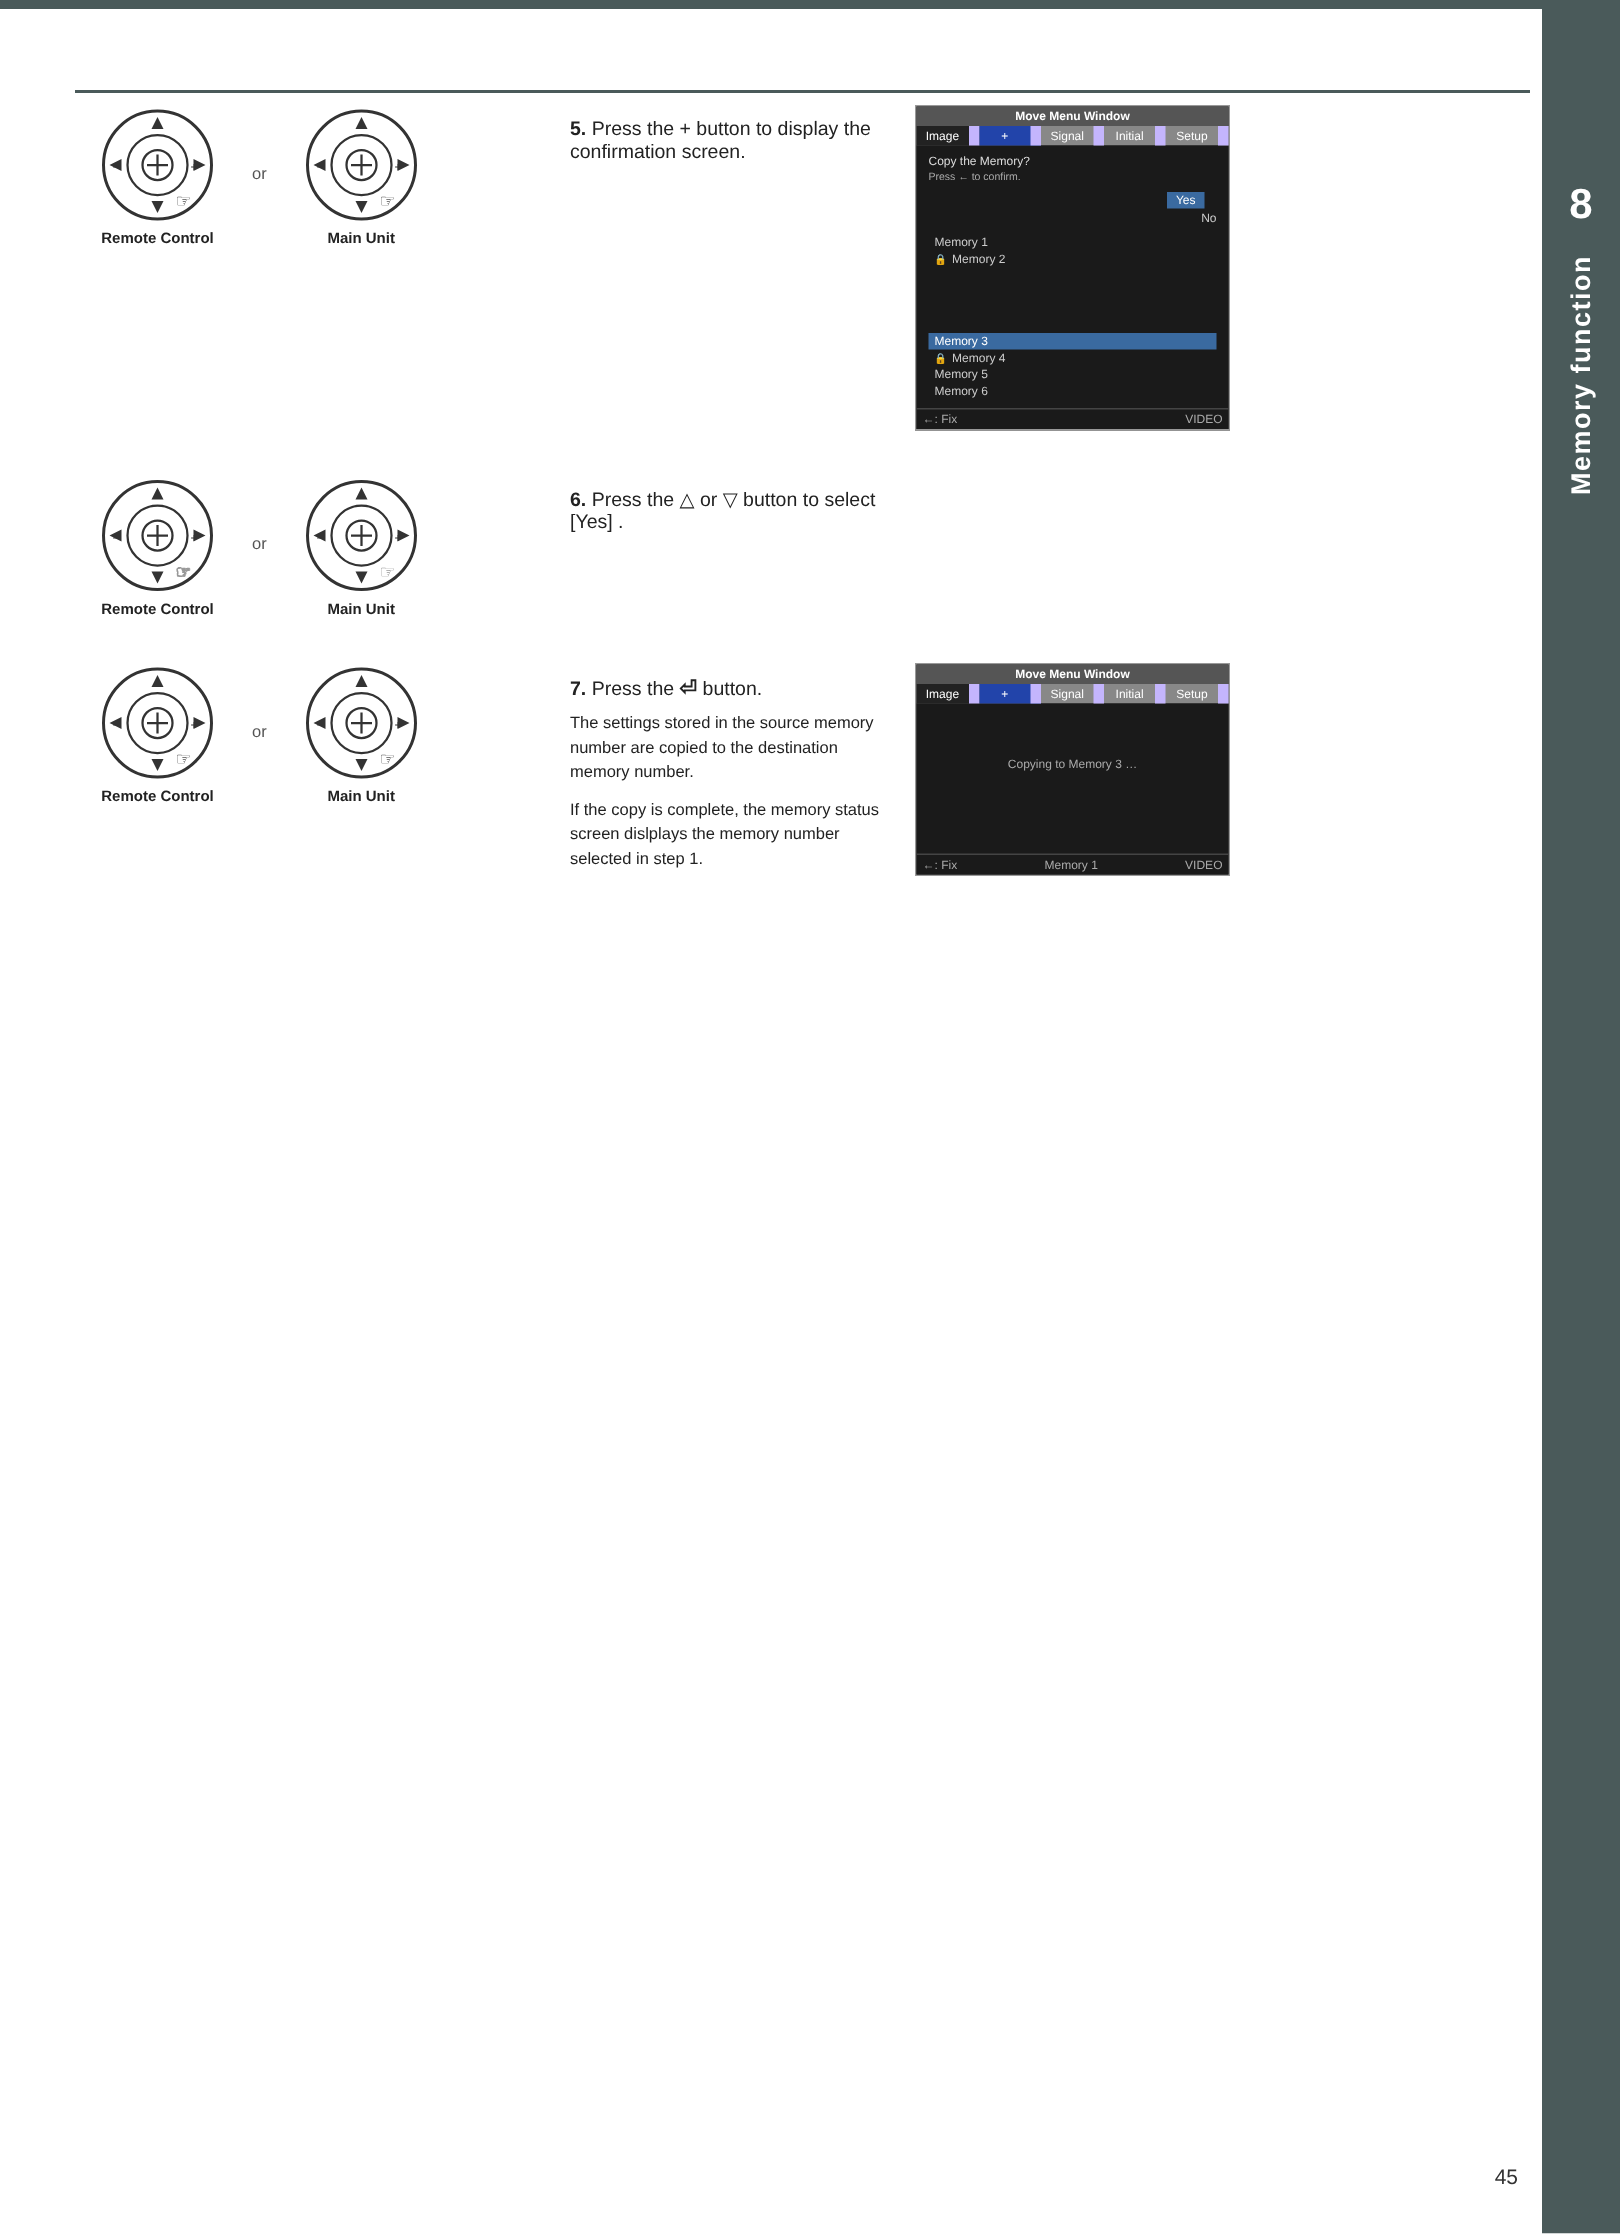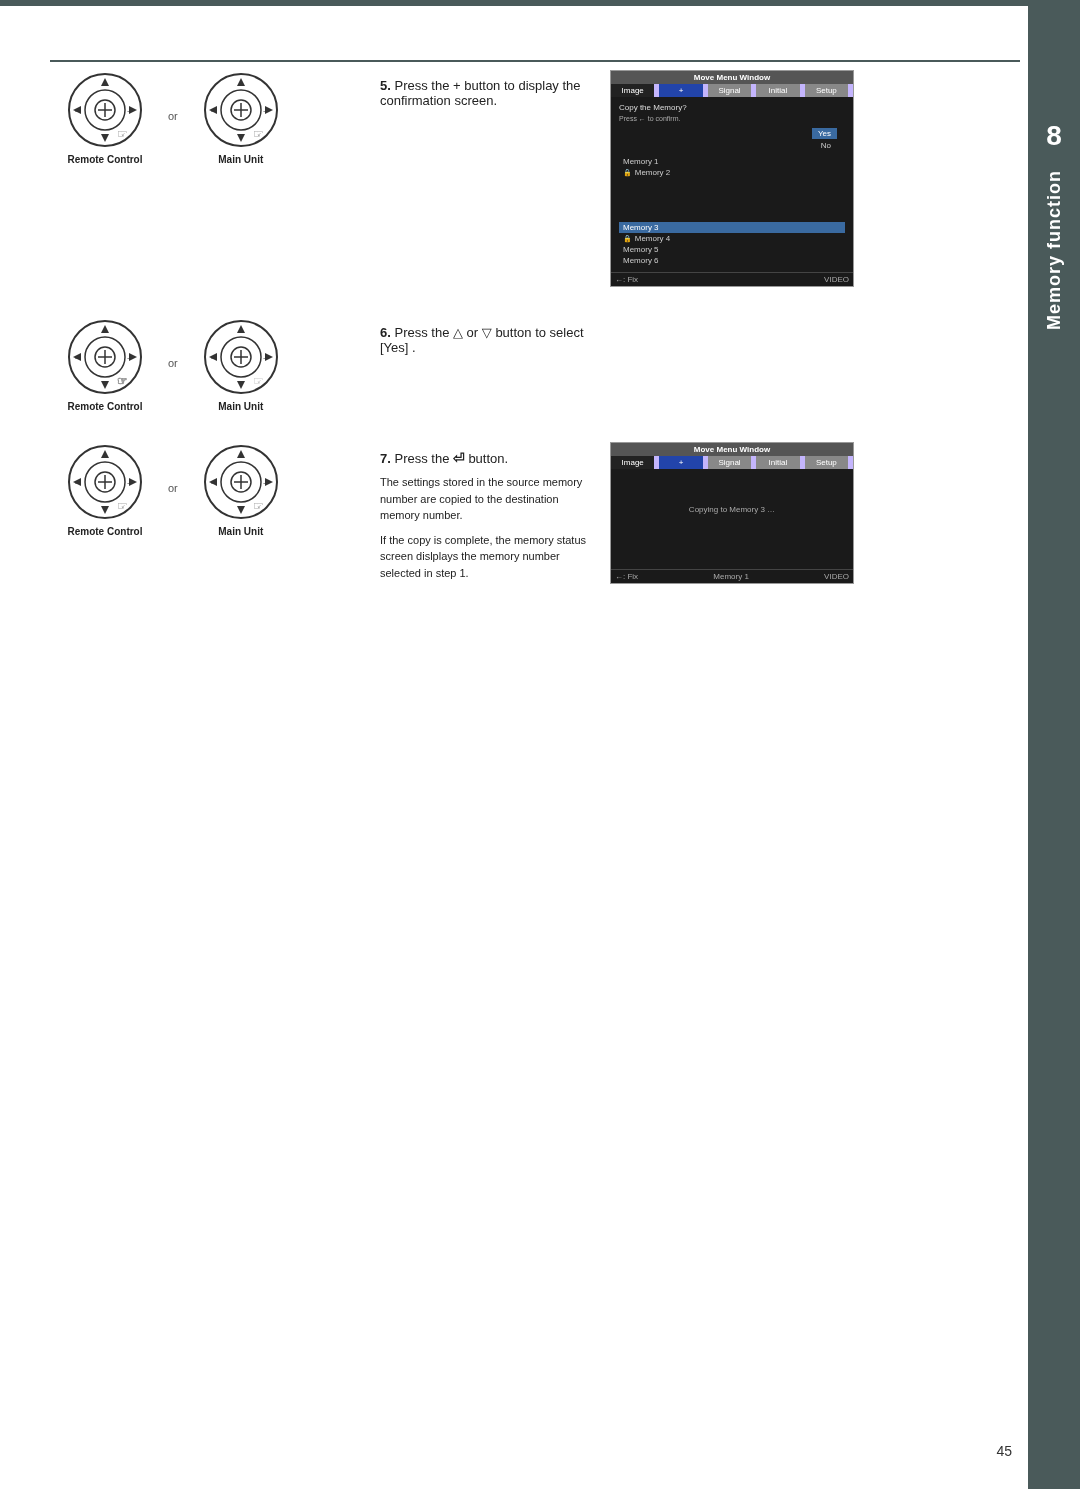--- a/index.html
+++ b/index.html
@@ -123,21 +123,21 @@
     
     .dial-svg {
       width: 80px;
       height: 80px;
     }
 
     
     .menu-screen {
       border: 1px solid #999;
       background: #1a1a1a;
-      width: 244px;
+      width: 210px;
       font-size: 9px;
       color: #fff;
     }
 
     .menu-screen .title-bar {
       background: #555;
       color: #fff;
       font-size: 8px;
       text-align: center;
       padding: 2px 0;
@@ -148,21 +148,21 @@
       display: flex;
       background: #888;
     }
 
     .menu-screen .tab {
       flex: 1;
       text-align: center;
       padding: 2px 0;
       font-size: 8px;
       color: #fff;
-      border-right: 5px solid #c4b5fd;
+      border-right: 7px solid #c4b5fd;
     }
 
     .menu-screen .tab.active {
       background: #222;
       color: #fff;
     }
 
     .menu-screen .tab.highlight {
       background: #2244aa;
       color: #fff;
@@ -220,21 +220,20 @@
       float: right;
       margin-right: 8px;
       text-align: center;
     }
 
     .no-btn {
       color: #ccc;
       font-size: 8px;
       display: inline-block;
       float: right;
-      margin-right: 14px;
     }
 
     
     .rows-container {
       position: absolute;
       top: 70px;
       left: 0;
       right: 0;
     }
 

